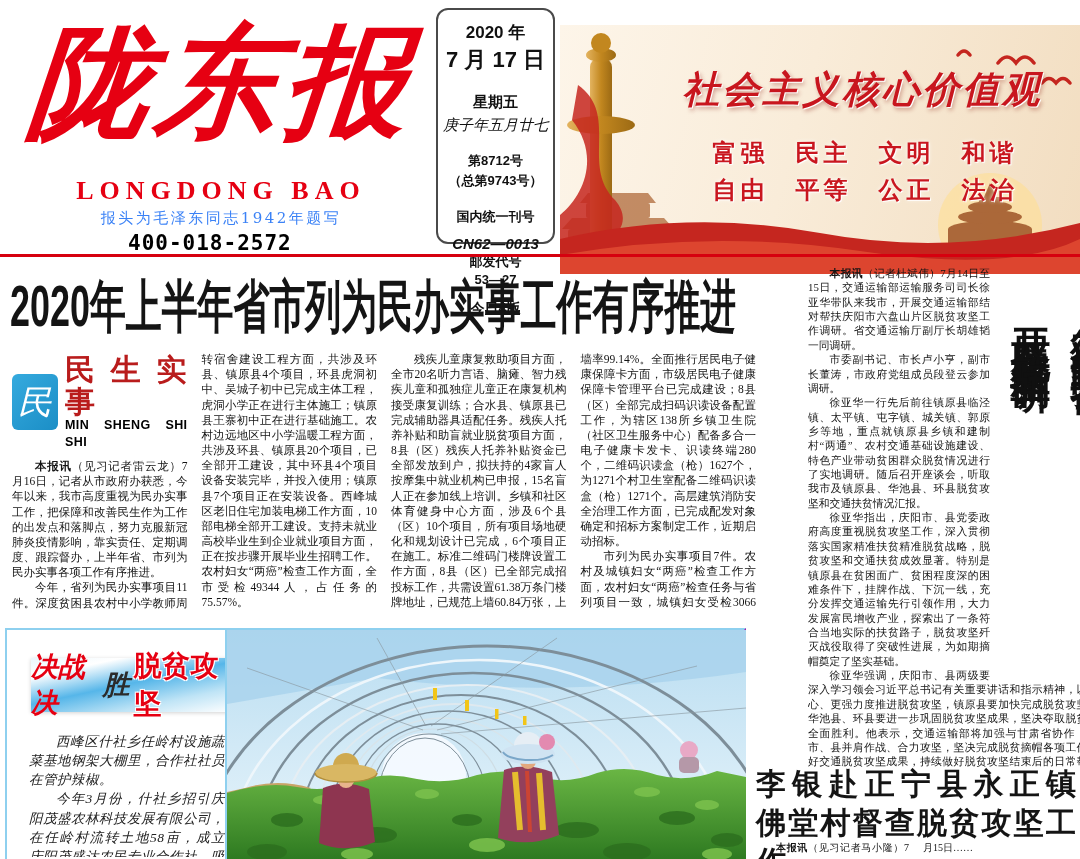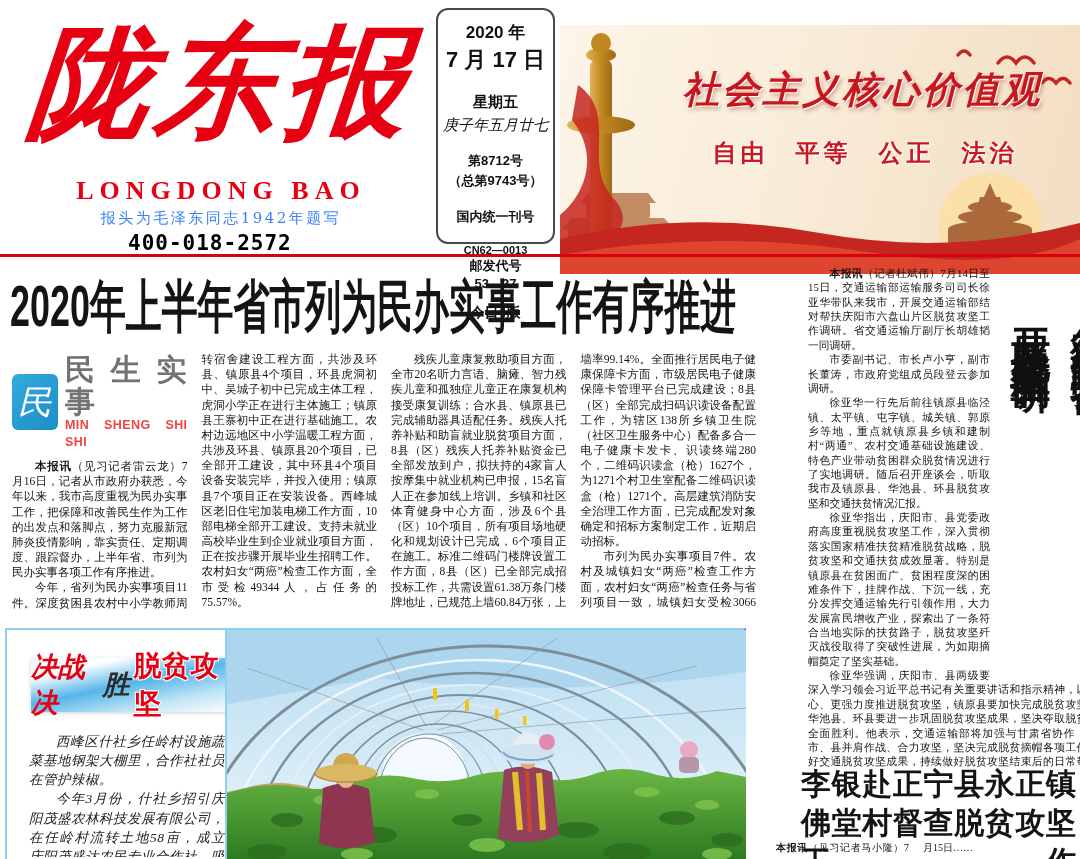--- a/index.html
+++ b/index.html
@@ -22,21 +22,21 @@
   .date-box{position:absolute;left:436px;top:8px;width:119px;height:236px;box-sizing:border-box;
     border:2px solid #4a4a4a;border-radius:12px;display:flex;flex-direction:column;
     align-items:center;text-align:center;padding-top:11px;font-weight:700;color:#111;}
   .db-year{font-size:17px;}
   .db-date{font-size:22px;margin-top:1px;}
   .db-week{font-size:15px;margin-top:18px;}
   .db-lunar{font-size:15px;font-weight:400;font-family:"DejaVu Serif",serif;font-style:italic;margin-top:4px;}
   .db-issue{font-size:13px;margin-top:17px;}
   .db-total{font-size:13px;margin-top:2px;}
   .db-issn-label{font-size:13px;margin-top:18px;}
-  .db-issn{font-size:11px;margin-top:18px;}
+  .db-issn{font-size:15px;margin-top:9px;font-style:italic;}
   .db-postal-label{font-size:13px;margin-top:1px;}
   .db-postal{font-size:13px;margin-top:1px;}
   .db-pages{font-size:14px;margin-top:13px;}
 
   
   .banner{position:absolute;left:560px;top:0;width:520px;height:249px;overflow:hidden;
     background:linear-gradient(105deg,#fdf5e9 0%,#f9ecd9 45%,#f2ddc0 100%);margin-top:25px;}
   .banner svg{position:absolute;left:0;top:0;}
   .banner-title{position:absolute;left:95px;top:40px;width:415px;text-align:center;
     font-family:"DejaVu Serif",serif;font-style:italic;font-weight:900;font-size:37px;
@@ -61,38 +61,38 @@
     column-count:4;column-gap:14px;column-fill:auto;overflow:hidden;
     font-family:"Liberation Serif",serif;font-size:11.5px;line-height:1.32;
     text-align:justify;color:#141414;}
   .main-article p,.right-article p,.bl-text p,.br-cols p{margin:0;text-indent:2em;}
   .main-article b,.right-article b,.br-cols b{font-weight:700;font-family:"Liberation Sans",sans-serif;}
 
   .badge{break-inside:avoid;display:flex;align-items:center;gap:7px;margin:2px 0 9px 0;}
   .badge-icon{width:46px;height:56px;flex:0 0 46px;background:linear-gradient(135deg,#35aade,#1b8ec6);
     border-radius:6px;color:#fff;display:flex;align-items:center;justify-content:center;
     font-size:34px;font-style:italic;font-family:"DejaVu Serif",serif;}
-  .badge-t1{font-size:30px;font-weight:900;color:#737373;letter-spacing:1px;line-height:1.05;
+  .badge-t1{font-size:30px;font-weight:900;color:#b91c1c;letter-spacing:1px;line-height:1.05;
     font-family:"Liberation Sans",sans-serif;}
-  .badge-t2{font-size:12.5px;font-weight:700;color:#ef4444;letter-spacing:.4px;
+  .badge-t2{font-size:12.5px;font-weight:700;color:#000000;letter-spacing:.4px;
     font-family:"Liberation Sans",sans-serif;}
 
   
   .right-article{position:absolute;left:764px;top:266px;width:313px;height:505px;overflow:hidden;
     font-family:"Liberation Serif",serif;font-size:10.8px;line-height:1.33;
     text-align:justify;color:#141414;margin-left:44px;}
   .vh-float{float:right;width:126px;height:414px;margin-left:5px;position:relative;}
   .vertical-headline{position:absolute;right:0;top:30px;height:382px;
     writing-mode:vertical-rl;font-family:"Liberation Sans",sans-serif;
     font-size:40px;font-weight:900;color:#101010;letter-spacing:7px;line-height:1.5;}
 
   
   .br-headline{position:absolute;left:756px;top:764px;width:320px;color:#141414;
     font-weight:900;font-size:30px;line-height:1.3;}
-  .br-headline div{text-align:justify;text-align-last:justify;margin-left:45px;}
+  .br-headline div{text-align:justify;text-align-last:justify;}
   .br-cols{position:absolute;left:756px;top:841px;width:320px;height:18px;overflow:hidden;
     column-count:2;column-gap:14px;font-family:"Liberation Serif",serif;
     font-size:10px;line-height:1.35;text-align:justify;color:#141414;}
 
   
   .bl-frame{position:absolute;left:5px;top:628px;width:741px;height:231px;box-sizing:border-box;
     border-top:2px solid #8ed0ef;border-left:2px solid #8ed0ef;border-right:2px solid #a21caf;}
   .slogan-box{position:absolute;left:24px;top:28px;width:202px;height:54px;
     background:linear-gradient(168deg,#eaf6fd 0%,#ffffff 20%,#56b6e9 48%,#bfe4f6 75%,#ffffff 100%);
     display:flex;align-items:center;justify-content:center;gap:1px;
@@ -175,20 +175,26 @@
 
       <g stroke="#c5261f" stroke-width="3.5" fill="none" stroke-linecap="round">
         <path d="M438,38 q9,-12 18,0 q9,-12 18,0"></path>
         <path d="M482,58 q7,-9 14,0 q7,-9 14,0"></path>
         <path d="M398,30 q6,-8 12,0"></path>
       </g>
     </svg>
     <div class="banner-title">社会主义核心价值观</div>
     <div class="banner-values" id="banner-values">
         <div class="value-row">
+          <span class="value-word">富强</span>
+          <span class="value-word">民主</span>
+          <span class="value-word">文明</span>
+          <span class="value-word">和谐</span>
+        </div>
+        <div class="value-row">
           <span class="value-word">自由</span>
           <span class="value-word">平等</span>
           <span class="value-word">公正</span>
           <span class="value-word">法治</span>
         </div>
       </div>
   </div>
 
   <div class="red-rule"></div>
 

